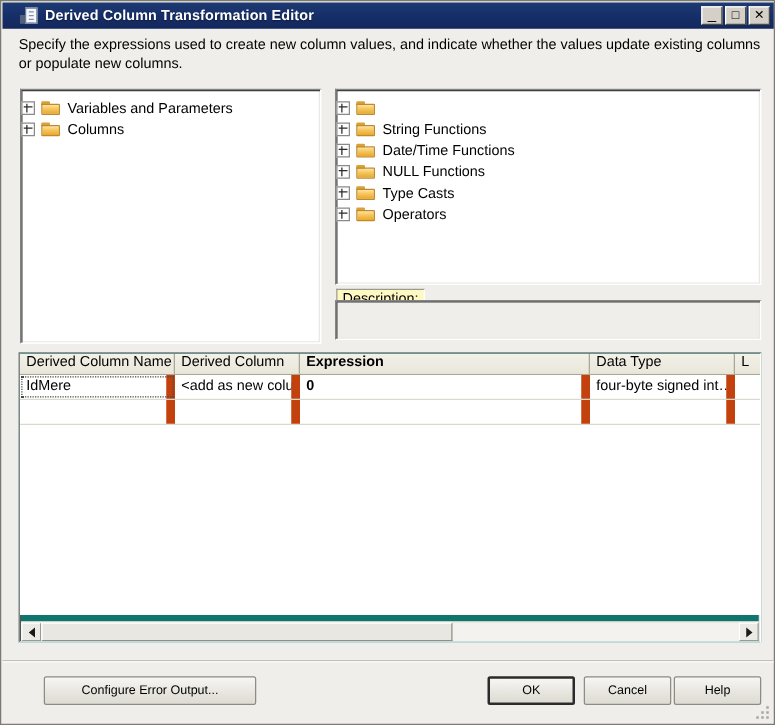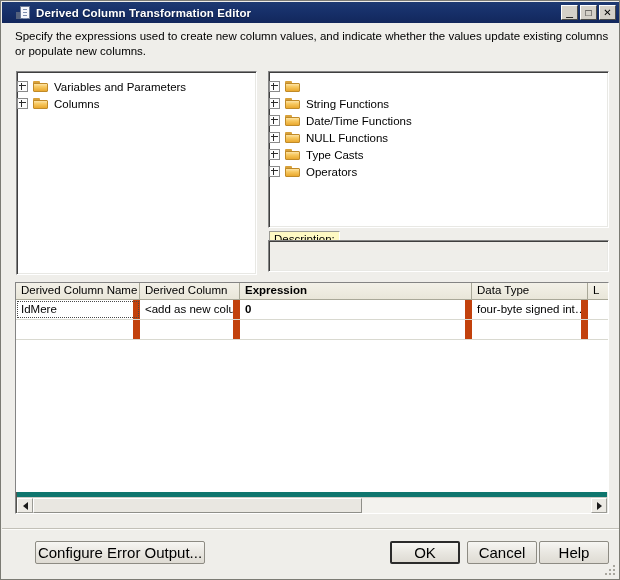--- a/index.html
+++ b/index.html
@@ -281,21 +281,21 @@
     border-bottom: 1px solid #fcfcfa;
     box-sizing: border-box;
   }
   .btn {
     position: absolute;
     height: 23px;
     background: linear-gradient(to bottom,#f7f6f3 0%, #e9e7e1 50%, #dedbd3 100%);
     border: 1px solid #8d8b83;
     border-radius: 2px;
     box-sizing: border-box;
-    font-size: 15px;
+    font-size: 10px;
     color: #000;
     display: flex; align-items: center; justify-content: center;
     cursor: default;
   }
   .btn.default { border: 2px solid #2b2b2b; }
   #btn-config { left: 34px; top: 540px; width: 170px; }
   #btn-ok     { left: 389px; top: 540px; width: 70px; }
   #btn-cancel { left: 466px; top: 540px; width: 70px; }
   #btn-help   { left: 538px; top: 540px; width: 70px; }
 

